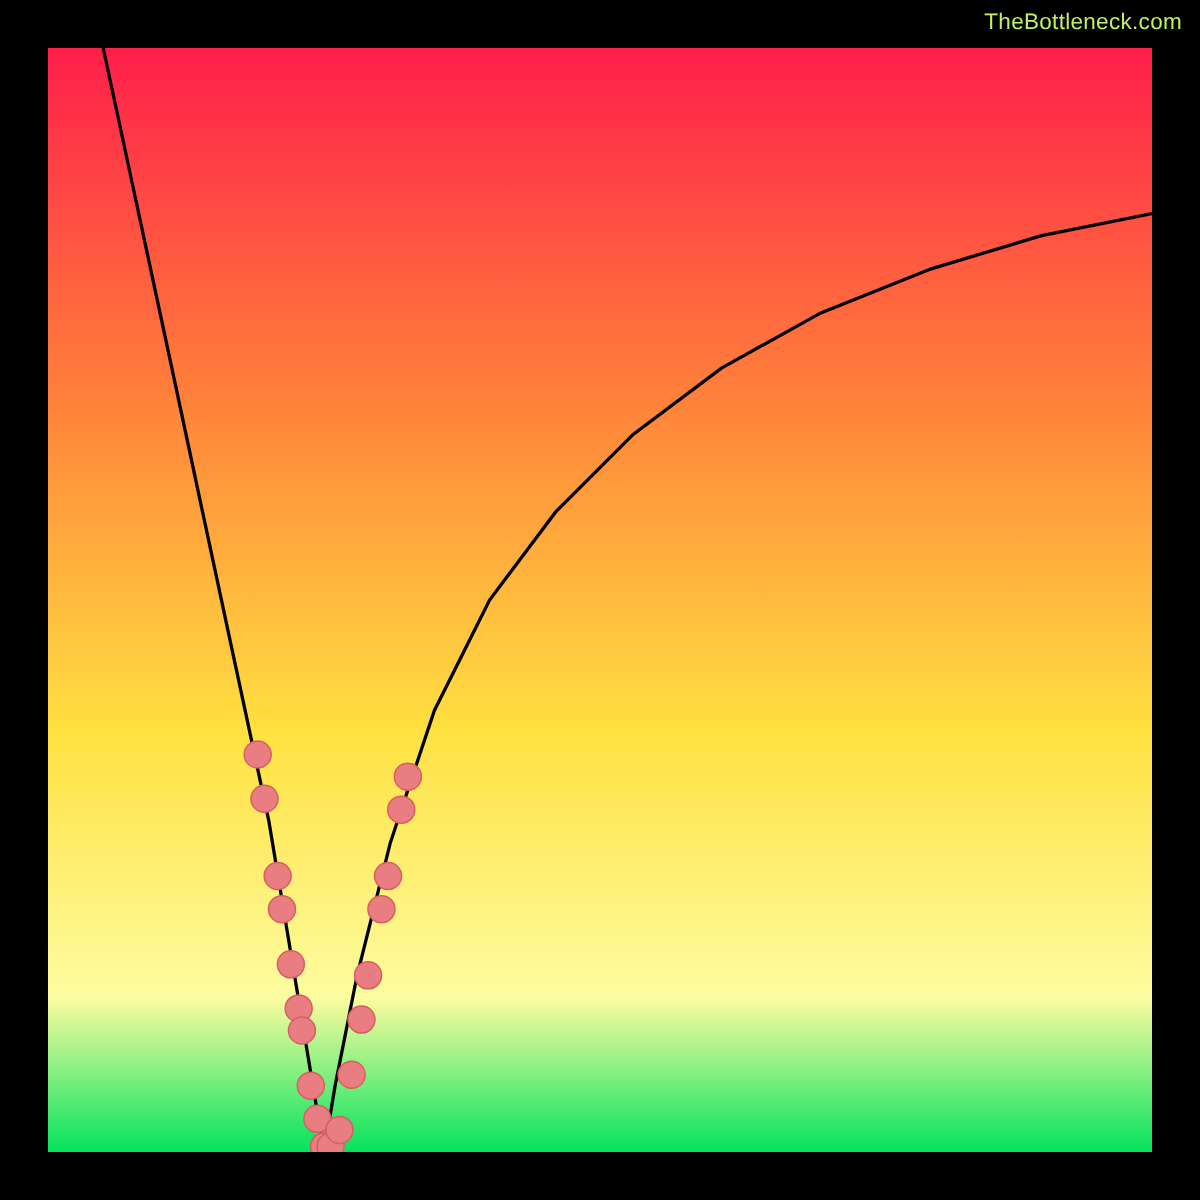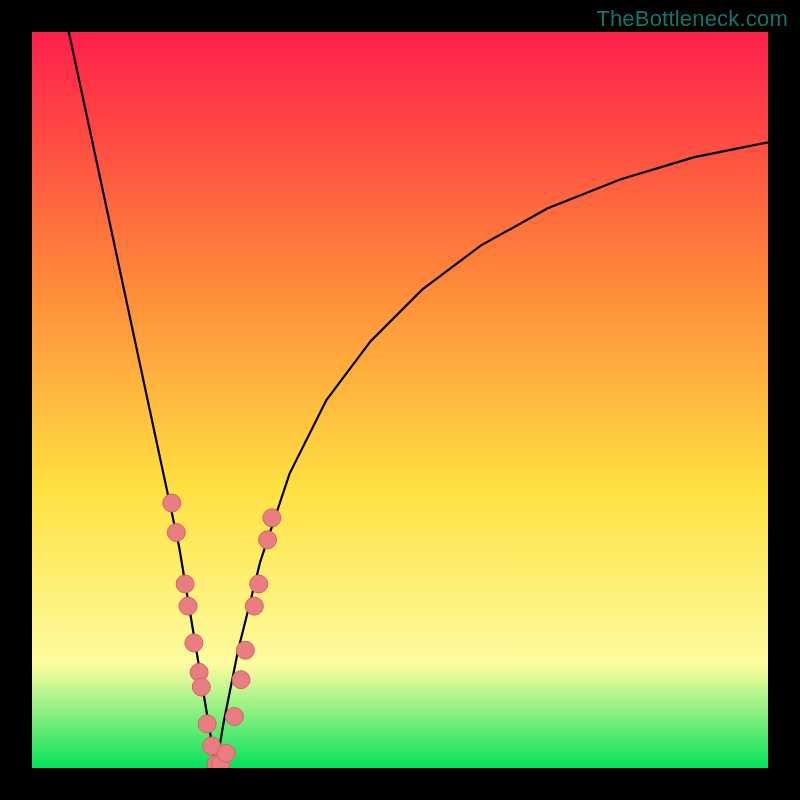--- a/index.html
+++ b/index.html
@@ -22,22 +22,22 @@
     left: 32px;
     top: 32px;
     width: 736px;
     height: 736px;
     overflow: hidden;
   }
   .watermark {
     position: absolute;
     top: 6px;
     right: 12px;
-    color: #0f766e;
-    font-size: 22px;
+    color: #bef264;
+    font-size: 15px;
     font-weight: 500;
     letter-spacing: 0.2px;
   }
   svg { display: block; }
 </style>
 </head>
 <body>
 
 <div class="frame">
 

